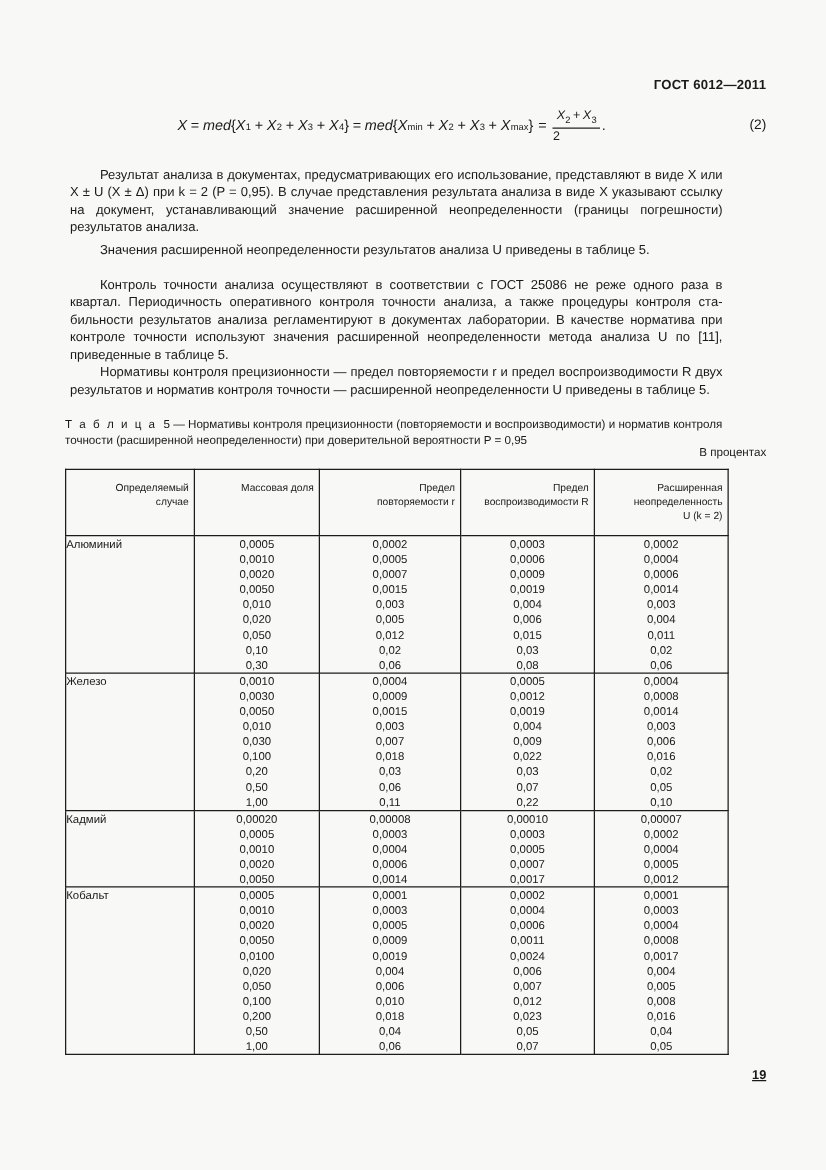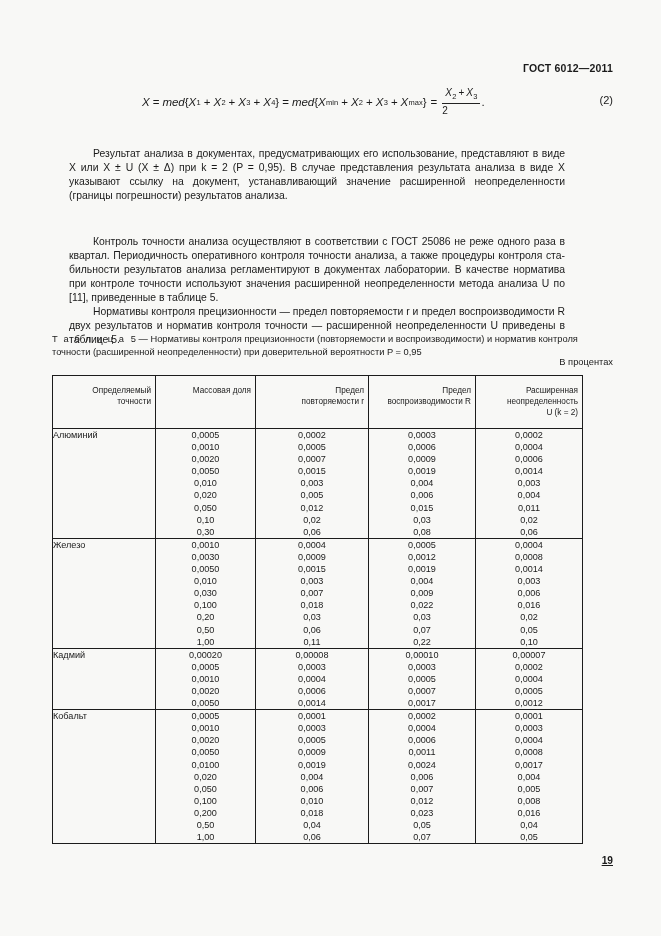--- a/index.html
+++ b/index.html
@@ -92,21 +92,21 @@
 
   
   .body-block {
     position: absolute;
     left: 52px;
     width: 530px;
     font-size: 10.4px;
     line-height: 14.1px;
     text-align: justify;
   }
-  .body-block p { margin: 17px; }
+  .body-block p { margin: 4px; }
   .ind { text-indent: 24px; }
   .heading {
     font-weight: bold;
     text-indent: 24px;
   }
   .heading .num { margin-right: 5px; }
 
   
   .table-caption {
     position: absolute;
@@ -223,20 +223,21 @@
         <span class="num"><span class="var">X</span><sub class="sb">2</sub><span class="up" style="padding:0 2px">+</span><span class="var">X</span><sub class="sb">3</sub></span>
         <span class="den">2</span>
       </span>
       <span class="up">.</span>
     </div>
     <div class="formula-number">(2)</div>
   </div>
 
   <div class="body-block" style="top:130px;">
     <p class="ind">Результат анализа в документах, предусматривающих его использование, представляют в виде X или X ± U (X ± Δ) при k = 2 (P = 0,95). В случае представления результата анализа в виде X указывают ссылку на документ, устанавливающий значение расширенной неопределенности (границы погрешнос­ти) результатов анализа.</p>
+    <p class="ind">Значения расширенной неопределенности результатов анализа U приведены в таблице 5.</p>
   </div>
 
 
   <div class="body-block" style="top:218px;">
     <p class="ind">Контроль точности анализа осуществляют в соответствии с ГОСТ 25086 не реже одного раза в квартал. Периодичность оперативного контроля точности анализа, а также процедуры контроля ста­бильности результатов анализа регламентируют в документах лаборатории. В качестве норматива при контроле точности используют значения расширенной неопределенности метода анализа U по [11], приведенные в таблице 5.</p>
   </div>
 
   <div class="body-block" style="top:288px;">
     <p class="ind">Нормативы контроля прецизионности — предел повторяемости r и предел воспроизводимости R двух результатов и норматив контроля точности — расширенной неопределенности U приведены в таблице 5.</p>
   </div>
@@ -251,21 +252,21 @@
       <col class="col-el">
         <col class="col-md">
         <col class="col-r">
         <col class="col-R">
         <col class="col-U">
     </colgroup>
     <thead>
       <tr>
         <th>
           <div>Определяемый</div>
-          <div>точности</div>
+          <div>случае</div>
         </th>
         <th>
           <div>Массовая доля</div>
         </th>
         <th>
           <div>Предел</div>
           <div>повторяемости r</div>
         </th>
         <th>
           <div>Предел</div>

